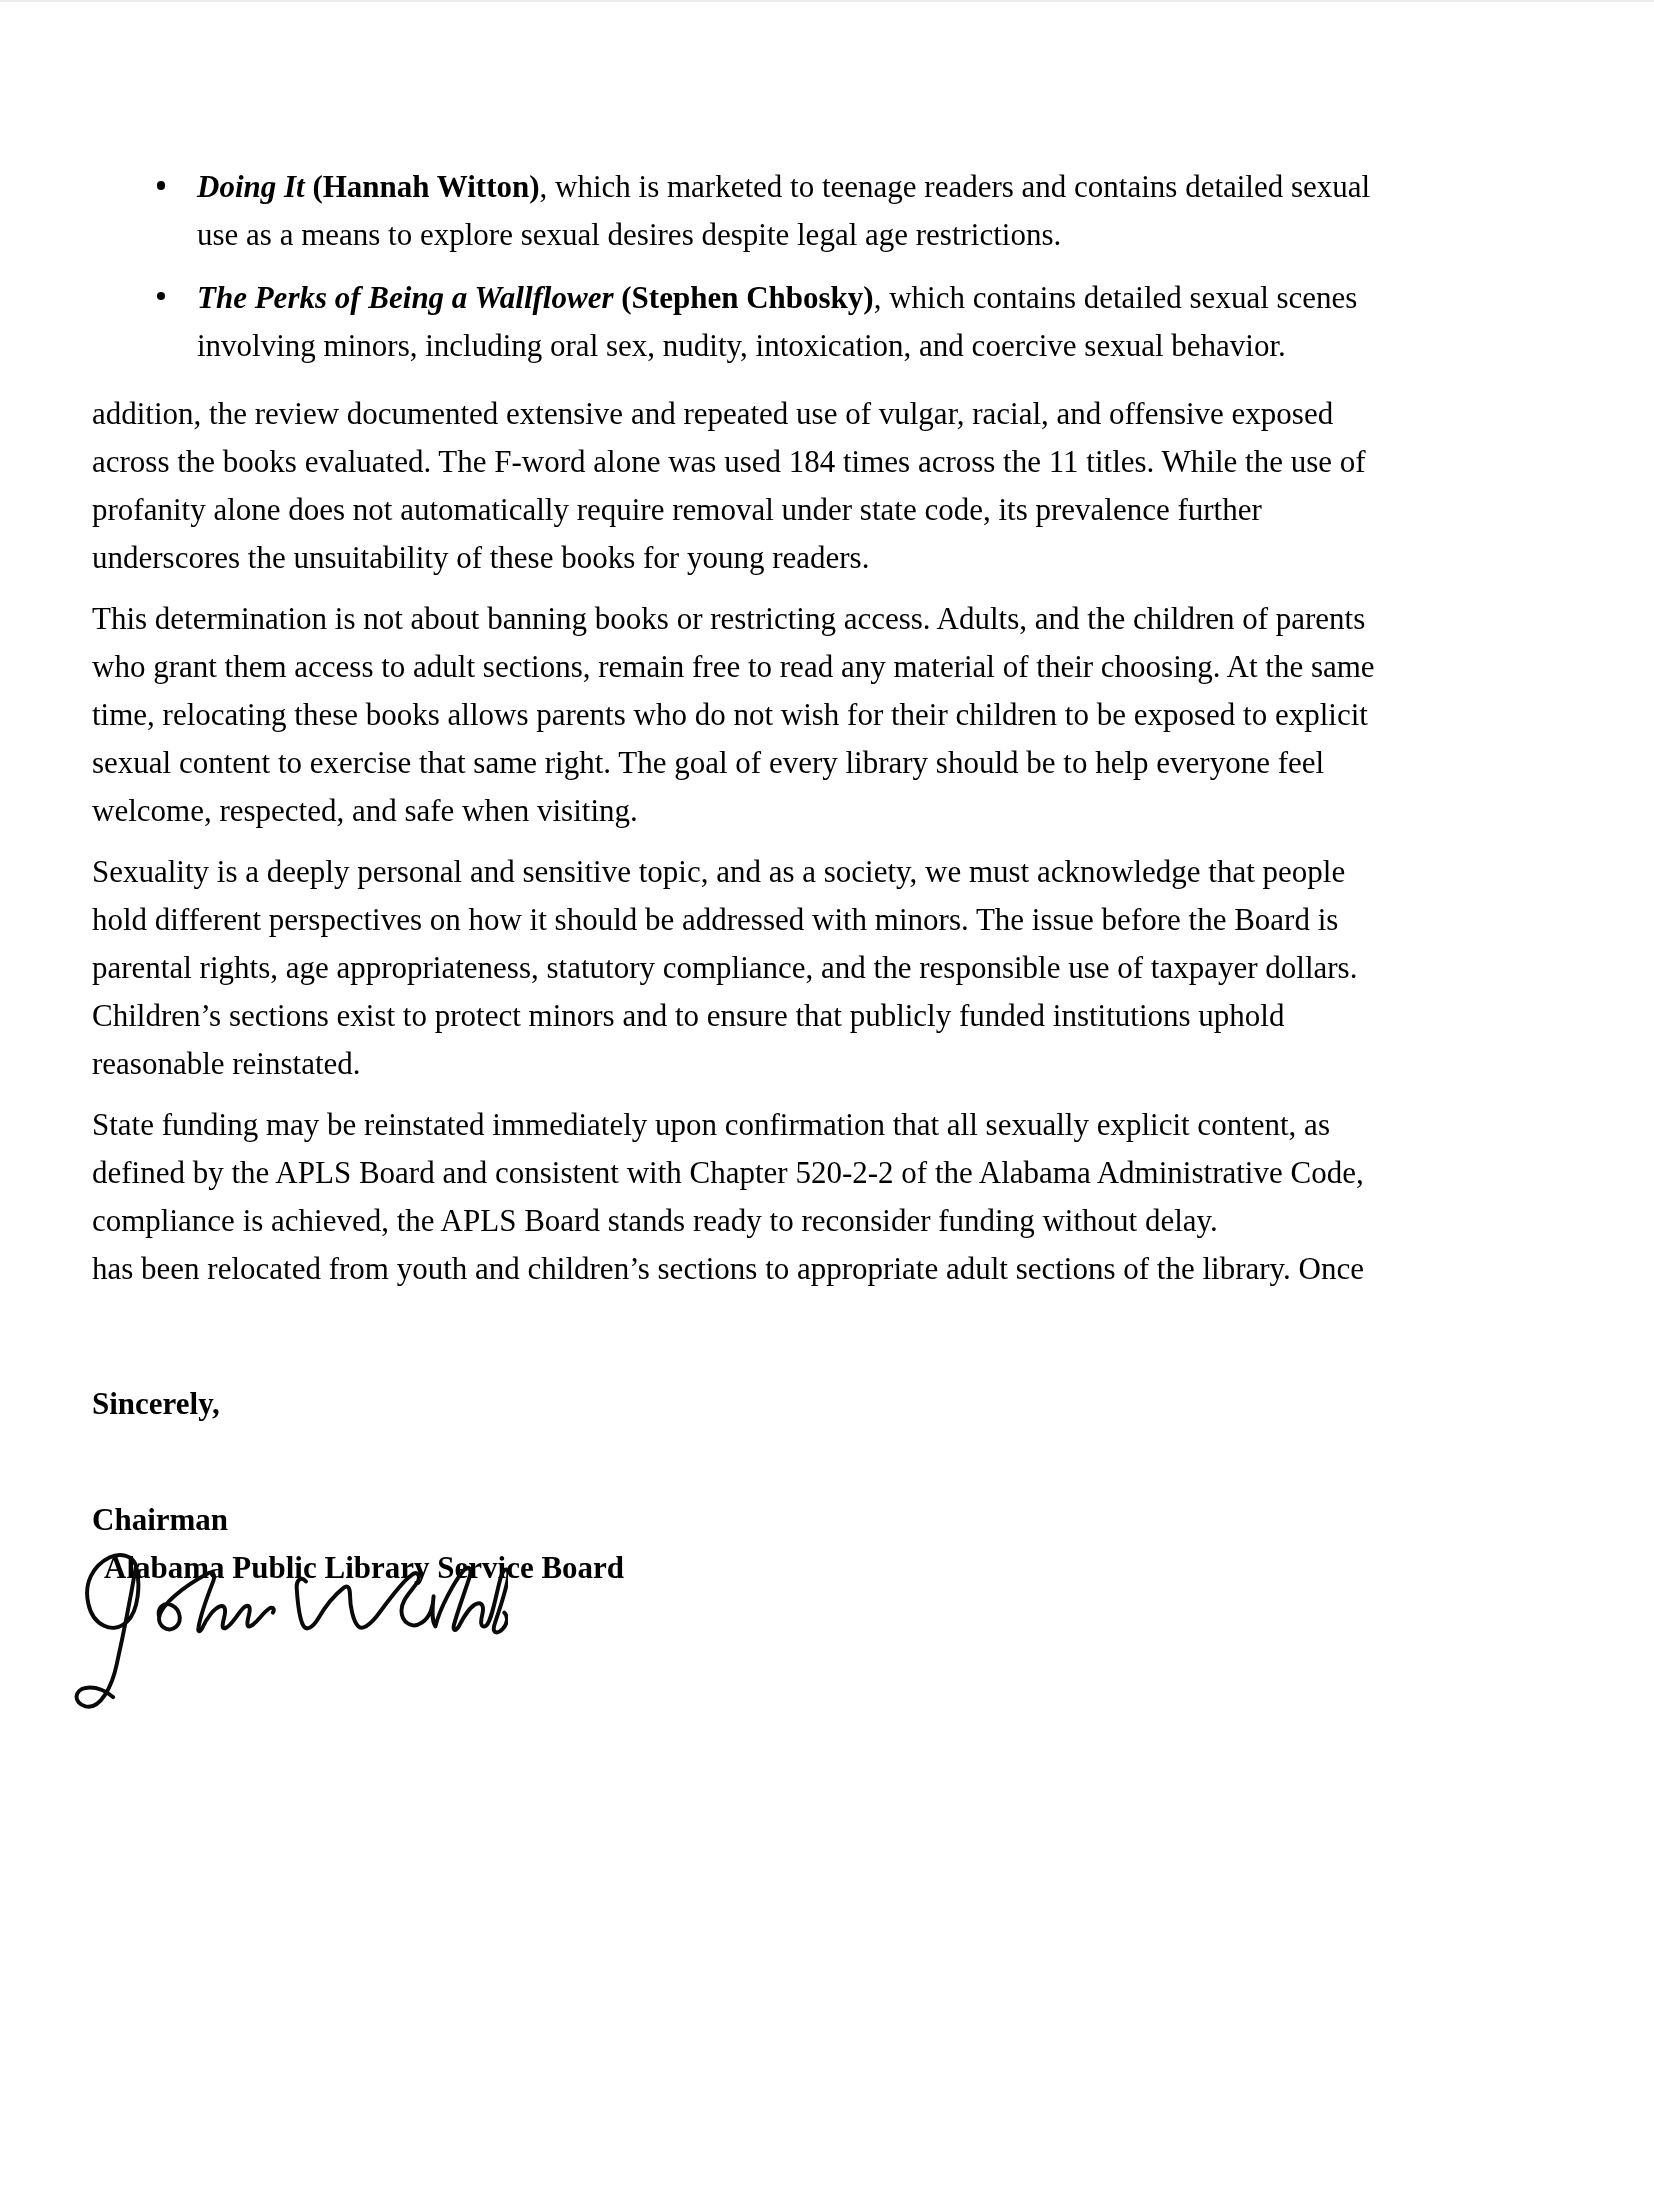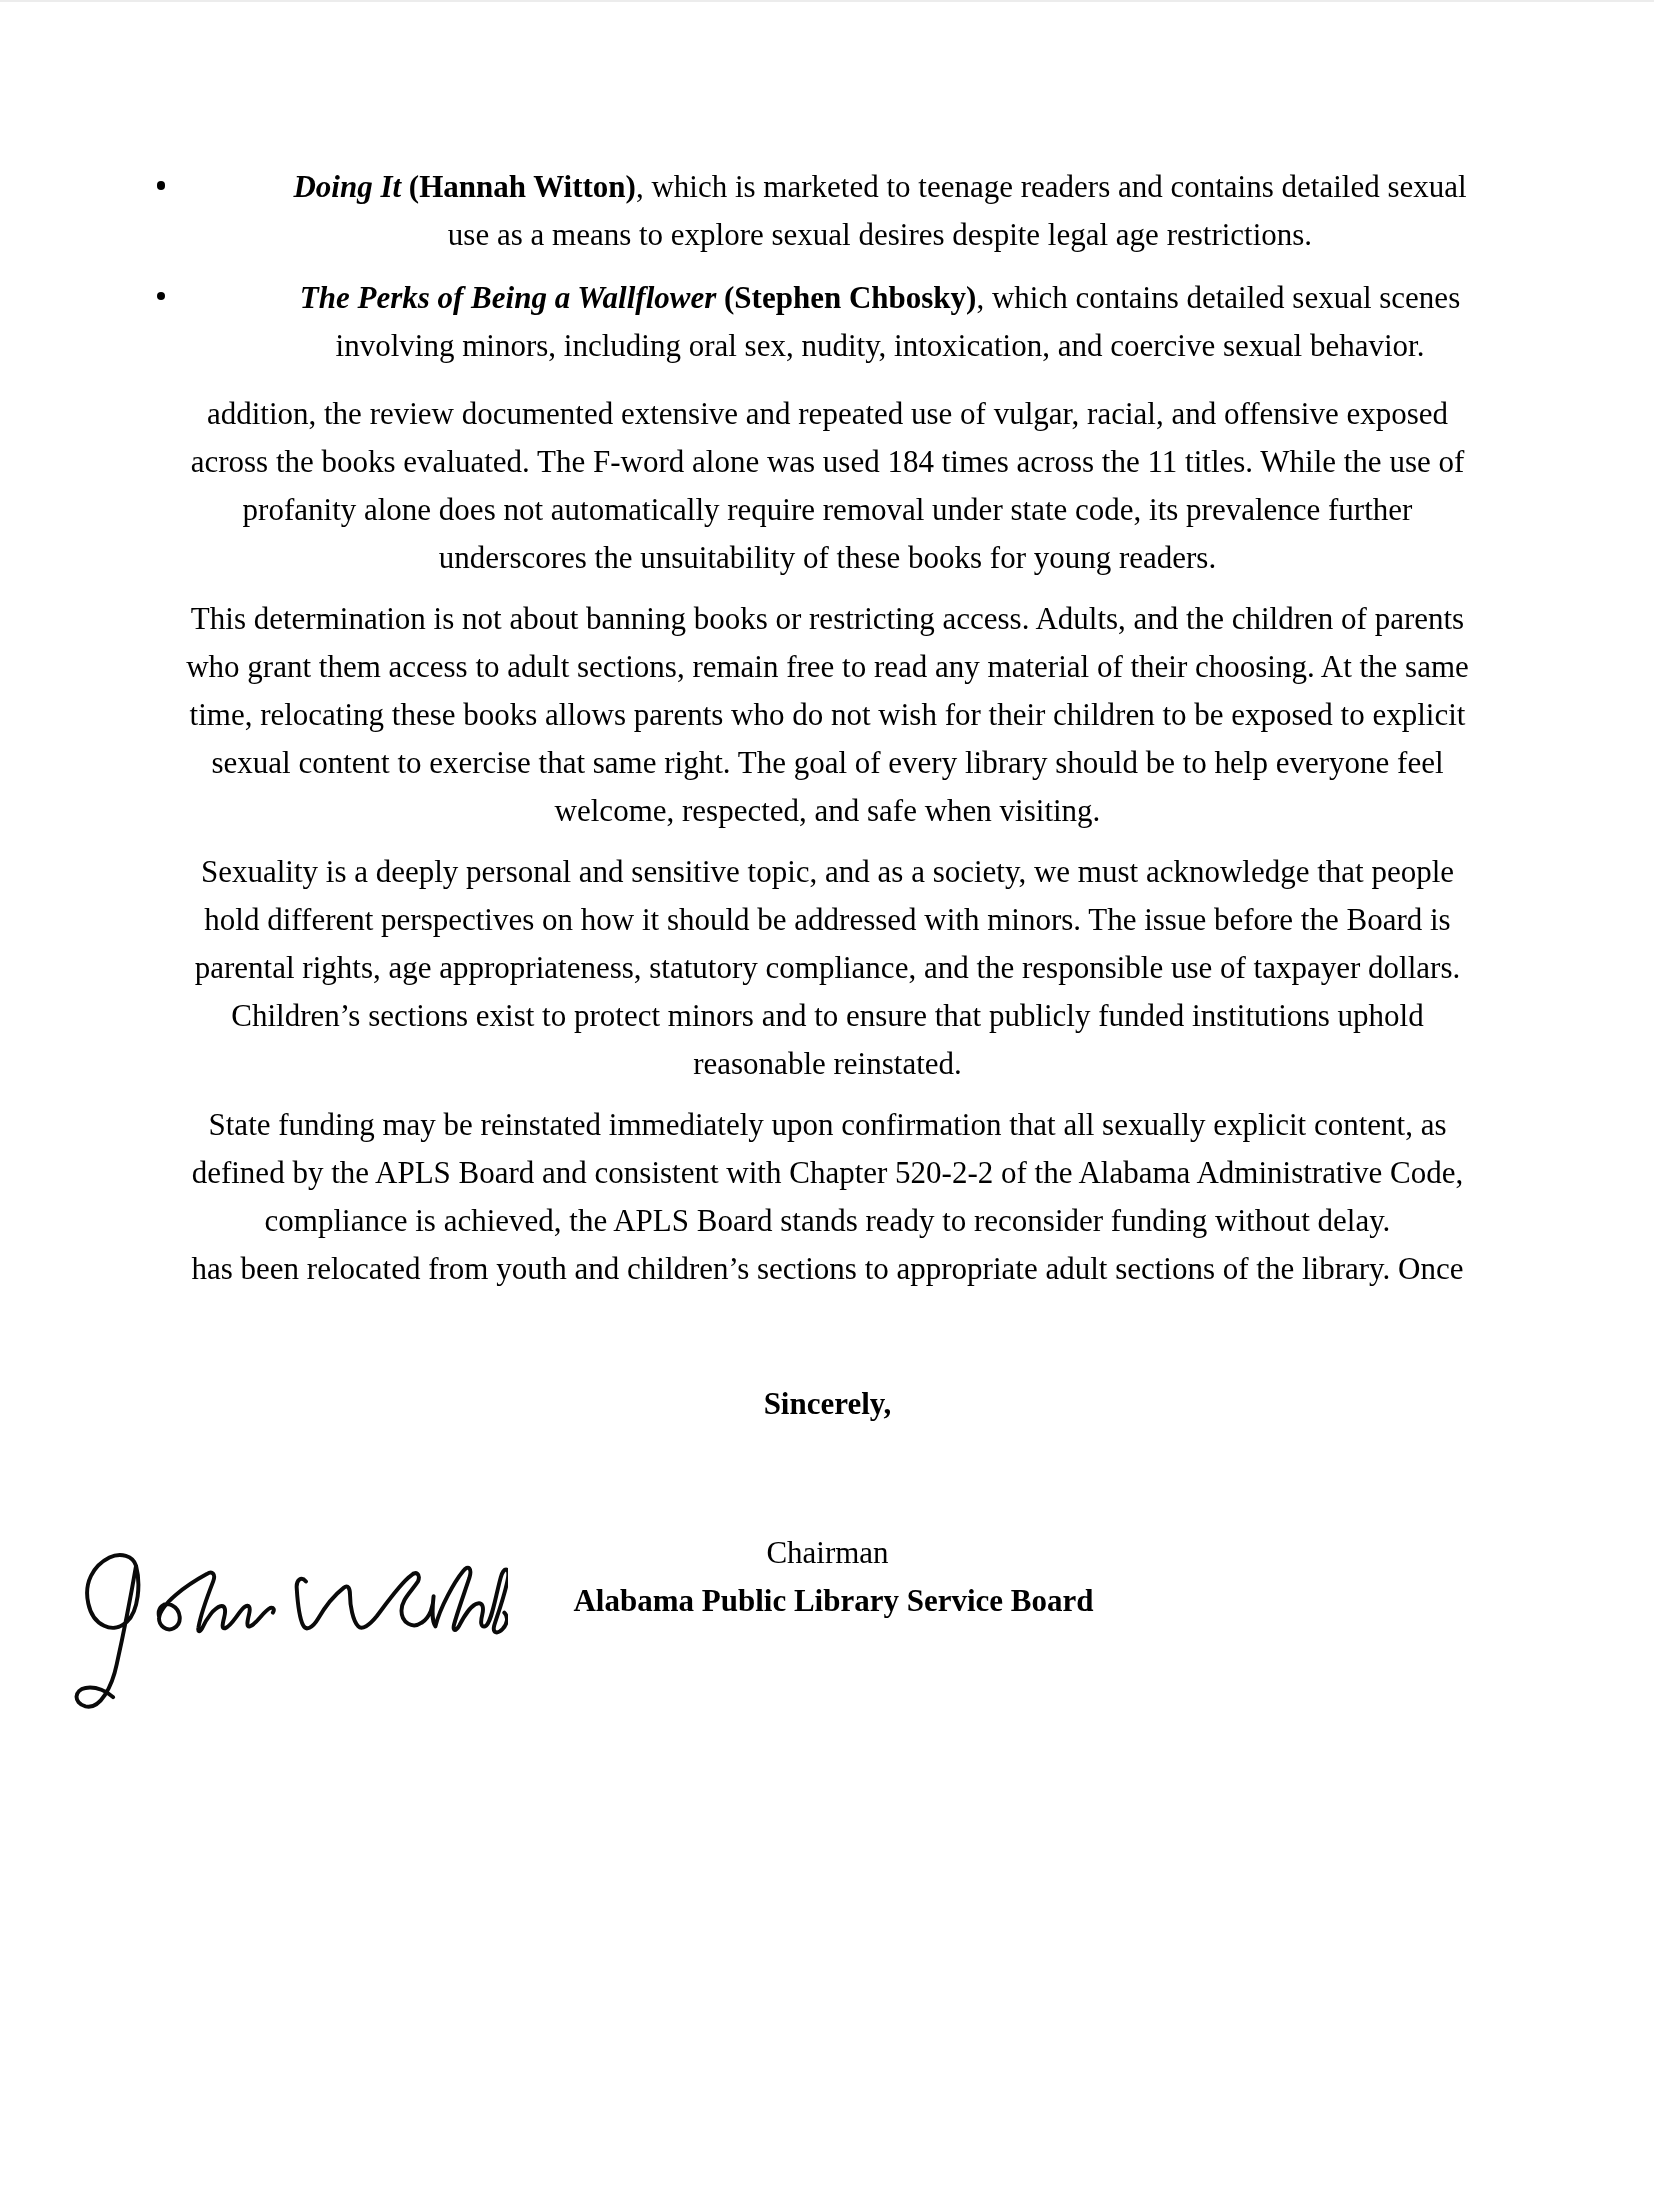--- a/index.html
+++ b/index.html
@@ -22,21 +22,20 @@
   .page-content {
     position: absolute;
     top: 0; left: 92px;
     width: 1471px;
     padding-top: 163px;
   }
   .line {
     display: block;
     line-height: 48px;
     white-space: nowrap;
-    text-align: center;
   }
   ul.bullet-list {
     list-style: none;
     margin: 0 0 20px 0;
     padding: 0;
   }
   ul.bullet-list li {
     position: relative;
     padding-left: 105px;
     margin: 0 0 14.7px 0;
@@ -53,22 +52,22 @@
   }
   .book-title { font-weight: 700; font-style: italic; }
   .book-author { font-weight: 700; }
   .para { margin: 0 0 13px 0; }
   .valediction {
     font-weight: 700;
     margin-top: 87px;
     line-height: 48px;
   }
   .signer-title {
-    font-weight: 400;
-    margin-top: 101px;
+    font-weight: 700;
+    margin-top: 68px;
     line-height: 48px;
   }
   .signer-org {
     font-weight: 700;
     line-height: 48px;
     margin-left: 12px;
   }
   .signature-wrap {
     position: absolute;
     left: 69px;

